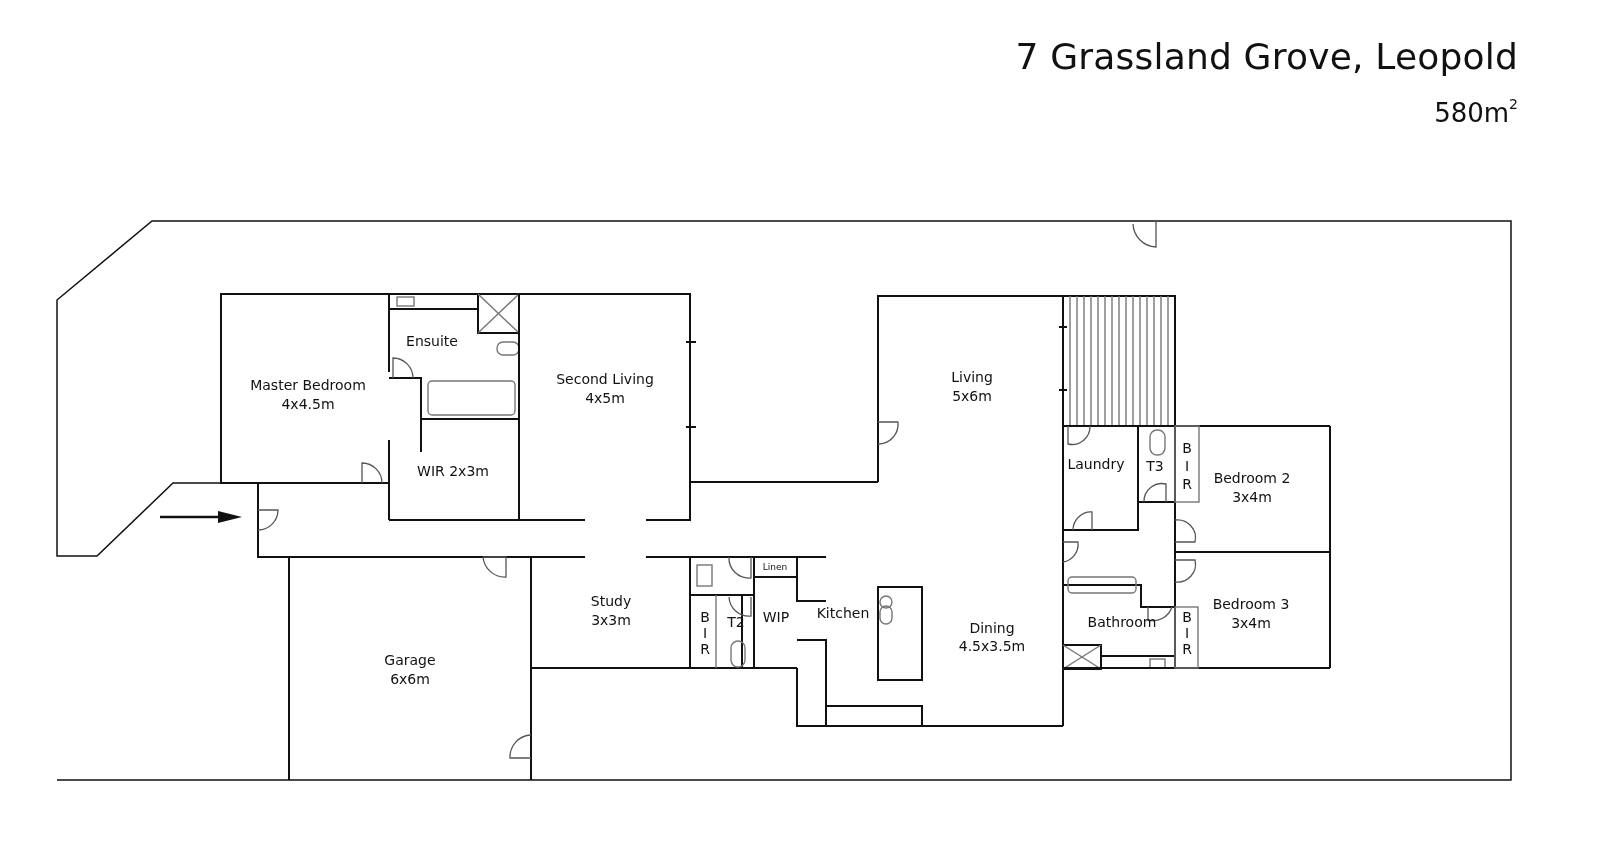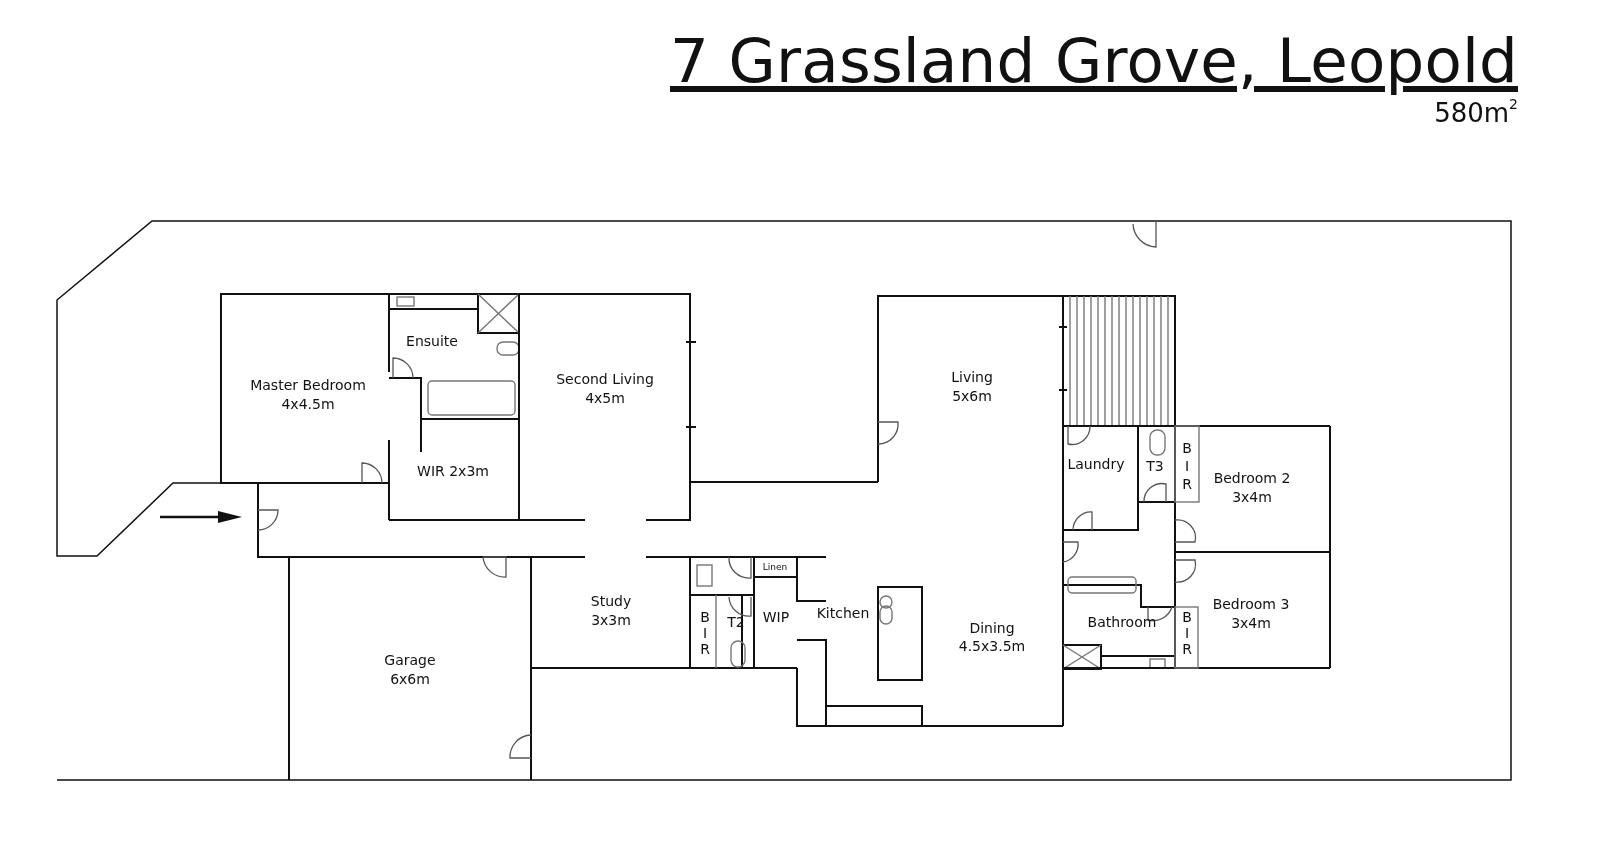--- a/index.html
+++ b/index.html
@@ -1,17 +1,17 @@
 <!DOCTYPE html>
 <html><head>
 <meta charset="utf-8">
 <style>
   html,body{margin:0;padding:0;background:#ffffff;}
   body{width:1600px;height:856px;position:relative;overflow:hidden;font-family:"DejaVu Sans","Liberation Sans",sans-serif;color:#111;}
-  .title{position:absolute;right:82px;top:25px;font-size:61px;letter-spacing:0.2px;color:#111;white-space:nowrap;text-decoration:underline;}
+  .title{position:absolute;right:82px;top:36px;font-size:36px;letter-spacing:0.2px;color:#111;white-space:nowrap;}
   .area{position:absolute;right:82px;top:98px;font-size:26px;color:#111;white-space:nowrap;}
   .area sup{font-size:14px;vertical-align:top;position:relative;top:-2px;}
   svg{position:absolute;left:0;top:0;}
   .w{stroke:#111;stroke-width:2;fill:none;}
   .t{stroke:#777;stroke-width:1.4;fill:none;}
   .d{stroke:#555;stroke-width:1.3;fill:none;}
   .lbl{font-family:"DejaVu Sans","Liberation Sans",sans-serif;font-size:14px;fill:#111;text-anchor:middle;}
   .sm{font-size:9px;}
 </style>
 </head>

